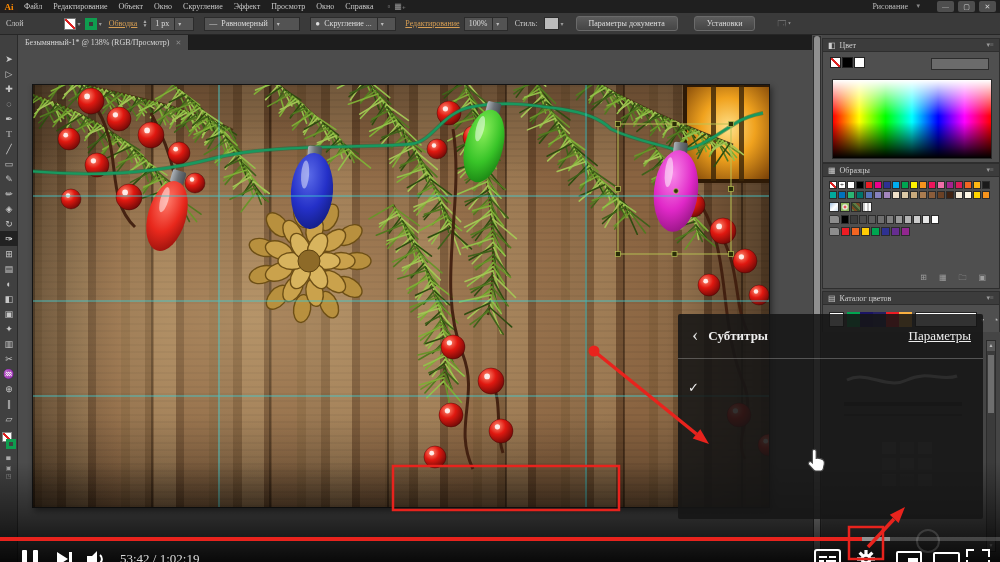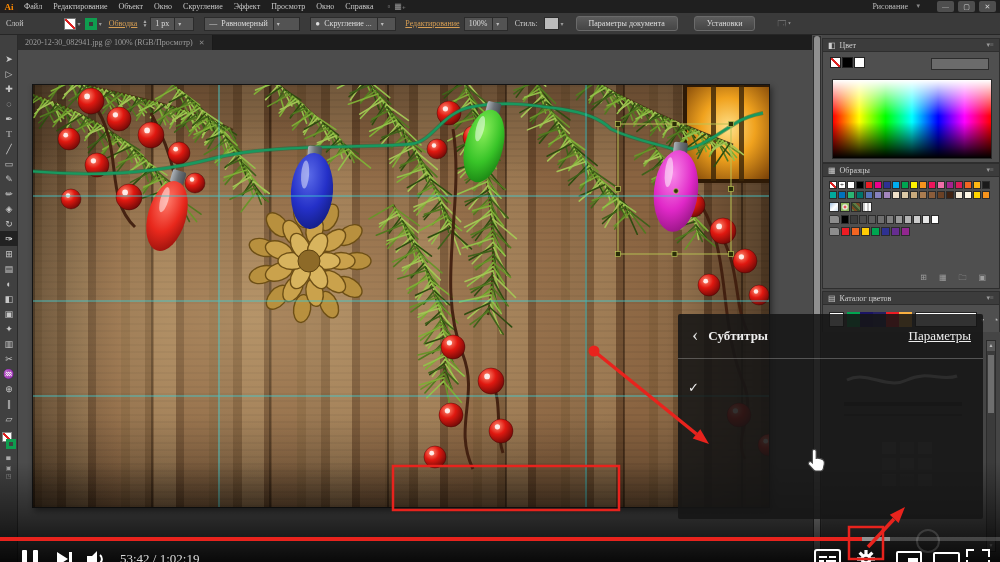--- a/index.html
+++ b/index.html
@@ -208,22 +208,22 @@
         </span>
       <span class="ob-label">Стиль:</span>
       <span class="stylechip"></span>
         <span class="caret">▾</span>
       <span class="ob-btn">Параметры документа</span>
       <span class="ob-btn">Установки</span>
       <span class="mb-mini">🗔 ▾</span>
     </div>
 
     <div class="tabbar" id="tabbar">
-        <div class="tab">
-          <span class="tab-title">2020-12-30_082941.jpg @ 100% (RGB/Просмотр)</span>
+        <div class="tab active">
+          <span class="tab-title">Безымянный-1* @ 138% (RGB/Просмотр)</span>
           <span class="tab-close">✕</span>
         </div>
       </div>
 
     <div class="toolbar" id="toolbar">
         <div class="tool">➤</div>
         <div class="tool">▷</div>
         <div class="tool">✚</div>
         <div class="tool">◌</div>
         <div class="tool">✒</div>

